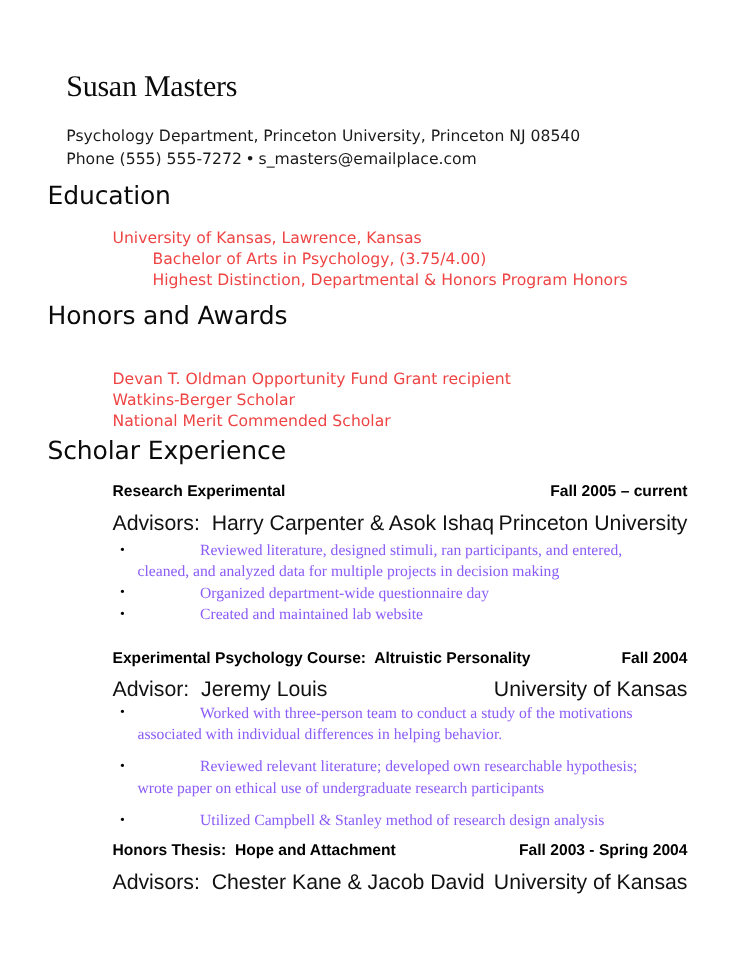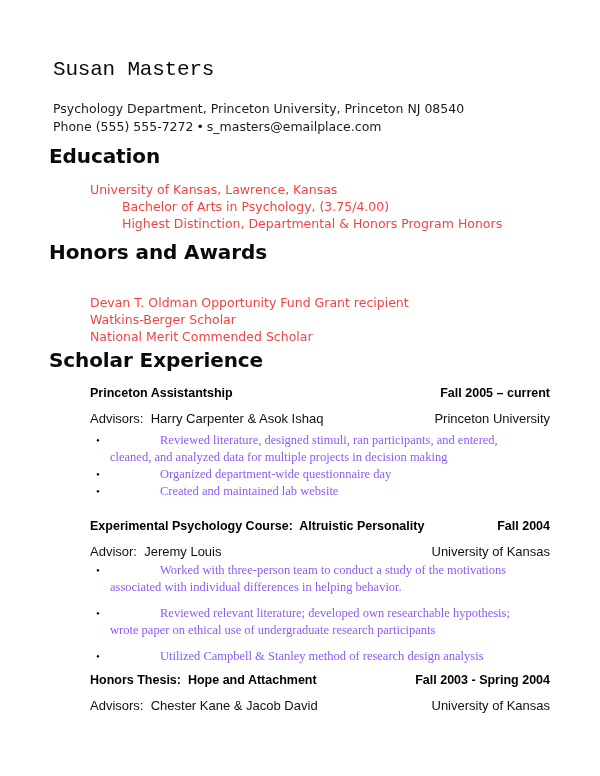--- a/index.html
+++ b/index.html
@@ -22,22 +22,22 @@
     height: 776px;
     background: #ffffff;
     box-sizing: border-box;
   }
 
   
   .name {
     position: absolute;
     left: 53px;
     top: 54px;
-    font-family: Liberation Mono, monospace;
-    font-size: 21px;
+    font-family: Liberation Serif, serif;
+    font-size: 24px;
     font-weight: 400;
     letter-spacing: -0.2px;
     line-height: 32px;
     color: #0a0a0a;
     white-space: nowrap;
   }
   .contact-block {
     position: absolute;
     left: 53px;
     top: 100px;
@@ -47,24 +47,24 @@
     line-height: 18px;
     color: #1a1a1a;
     white-space: nowrap;
   }
   .contact-line { display: block; }
   .dot-sep { padding: 0 3px; }
 
   
   .section-heading {
     position: absolute;
-    left: 49px;
+    left: 38px;
     font-family: "DejaVu Sans", sans-serif;
     font-size: 20px;
-    font-weight: 700;
+    font-weight: 400;
     letter-spacing: -0.1px;
     line-height: 24px;
     color: #0a0a0a;
     white-space: nowrap;
   }
   #h-education        { top: 144px; }
   #h-honors           { top: 240px; }
   #h-research         { top: 348px; }
 
   
@@ -109,21 +109,21 @@
     width: 100%;
     font-family: "Liberation Sans", sans-serif;
   }
   .entry-title-row {
     font-size: 12.5px;
     font-weight: 700;
     line-height: 16px;
     color: #000000;
   }
   .entry-sub-row {
-    font-size: 13px;
+    font-size: 17px;
     font-weight: 400;
     line-height: 15px;
     color: #111111;
     margin-top: 10px;
   }
   .entry-title, .entry-dates,
   .entry-advisor, .entry-place { white-space: pre; }
   .entry-dates, .entry-place { text-align: right; }
 
   
@@ -181,21 +181,21 @@
 
   <div class="section-heading" id="h-honors">Honors and Awards</div>
   <div class="body-line indent-1" id="hon-1">Devan T. Oldman Opportunity Fund Grant recipient</div>
   <div class="body-line indent-1" id="hon-2">Watkins-Berger Scholar</div>
   <div class="body-line indent-1" id="hon-3">National Merit Commended Scholar</div>
 
   <div class="section-heading" id="h-research">Scholar Experience</div>
 
   <div class="entry" id="entry-0">
     <div class="entry-title-row">
-      <span class="entry-title">Princeton Assistantship</span>
+      <span class="entry-title">Research Experimental</span>
       <span class="entry-dates">Fall 2005 – current</span>
     </div>
     <div class="entry-sub-row">
       <span class="entry-advisor">Advisors:  Harry Carpenter &amp; Asok Ishaq</span>
       <span class="entry-place">Princeton University</span>
     </div>
   </div>
   <ul class="bullets" id="bullets-0">
     <li>Reviewed literature, designed stimuli, ran participants, and entered, cleaned, and analyzed data for multiple projects in decision making</li>
     <li>Organized department-wide questionnaire day</li>

